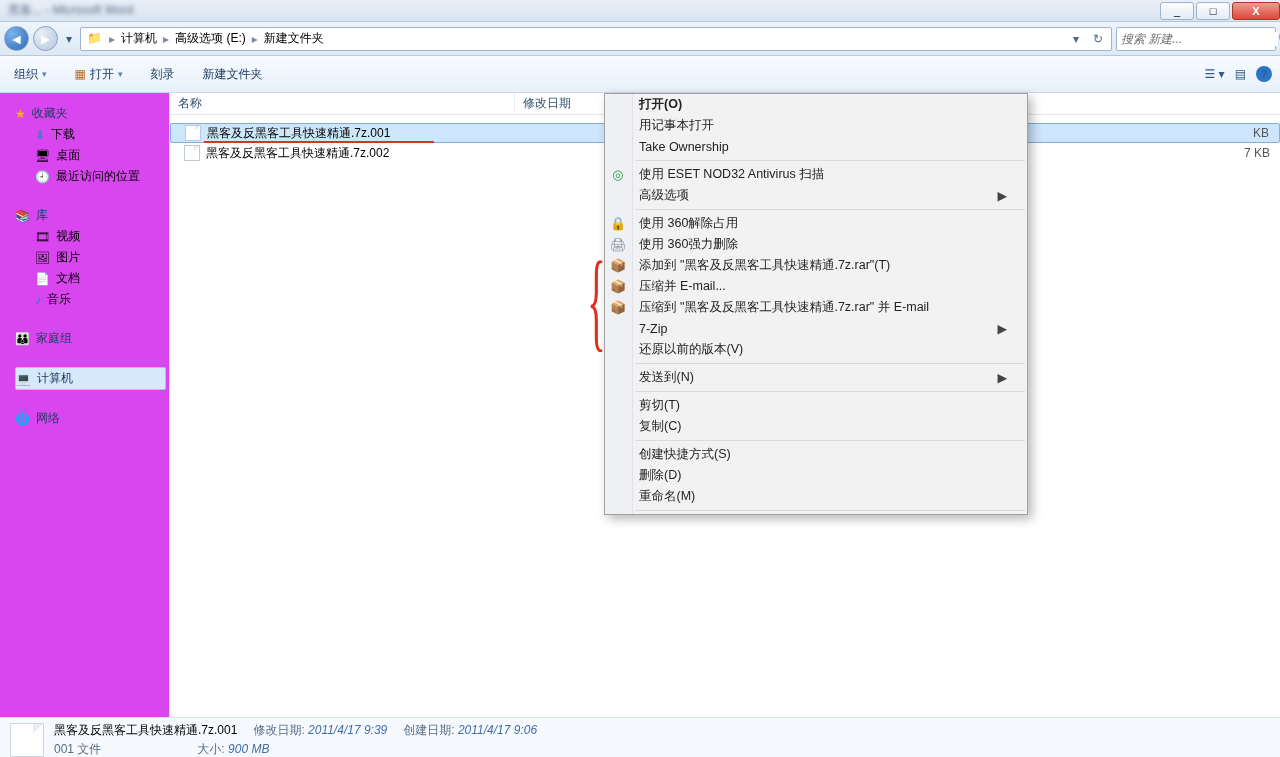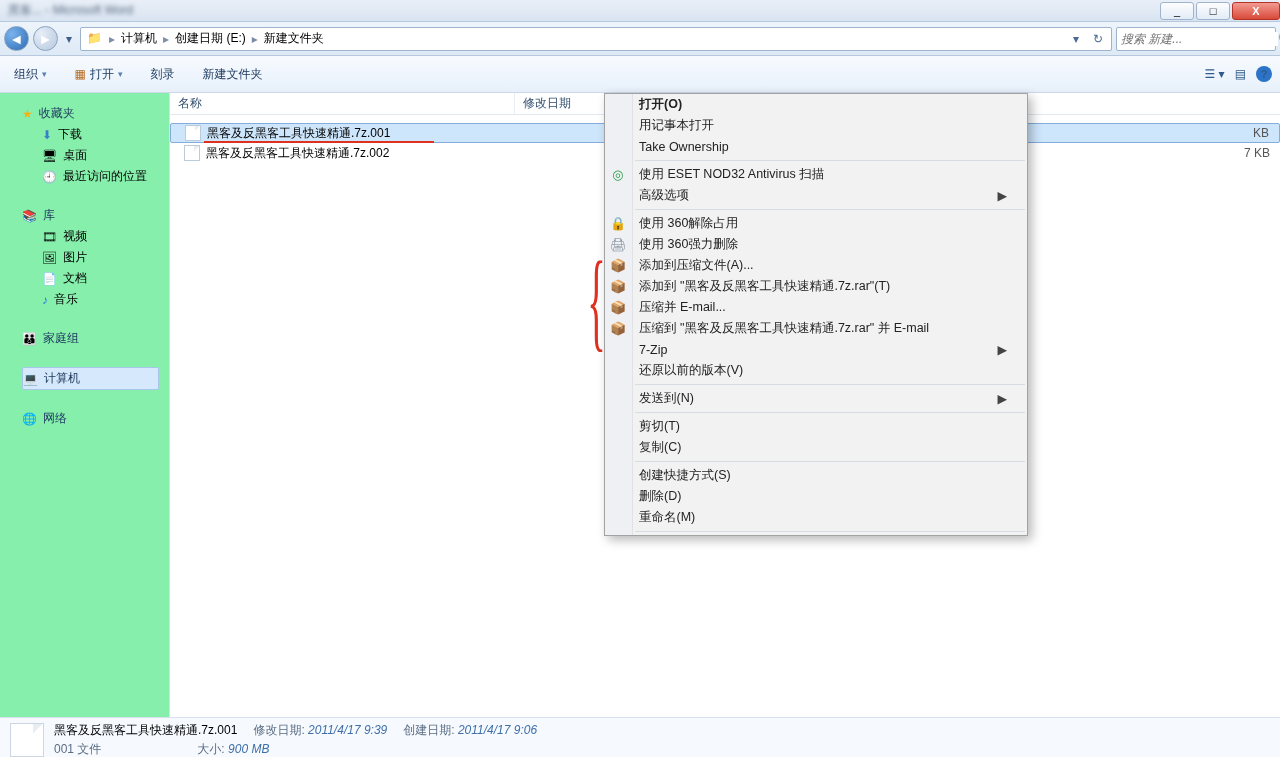--- a/index.html
+++ b/index.html
@@ -85,22 +85,22 @@
   .help-ico {
     width:16px; height:16px; border-radius:50%; background:#2b74c7; color:#fff;
     display:flex; align-items:center; justify-content:center; font-weight:bold; font-size:11px;
   }
 
   
   .body {
     display:flex; height:624px;
   }
   .sidebar {
-    width:170px; background:#86efac; border-right:1px solid #d7e0ec;
-    padding:6px 10px; overflow:hidden;
+    width:170px; background:#d946ef; border-right:1px solid #d7e0ec;
+    padding:6px 3px; overflow:hidden;
   }
   .sb-group { padding:4px 0 2px 12px;}
   .sb-head { display:flex; align-items:center; gap:6px; color:#1f3b60; padding:2px 0; cursor:pointer;}
   .sb-item { display:flex; align-items:center; gap:6px; padding:2px 0 2px 20px; cursor:pointer;}
   .sb-label-t { color:#1f3b60;}
   .sb-selected { background:#d6e8fb; border:1px solid #a6c7ea; border-radius:2px;}
   .sb-sep { height:12px; }
 
   .content {
     flex:1; background:#fff; position:relative;
@@ -225,21 +225,21 @@
 <div class="addr-row">
   <div class="nav-btn back">◄</div>
   <div class="nav-btn">►</div>
   <div class="nav-drop">▾</div>
 
   <div class="addr-bar">
     <span class="folder-ico g-folder"></span>
     <span class="crumb-sep">▸</span>
     <span class="crumb">计算机</span>
     <span class="crumb-sep">▸</span>
-    <span class="crumb">创建日期 (E:)</span>
+    <span class="crumb">高级选项 (E:)</span>
     <span class="crumb-sep">▸</span>
     <span class="crumb">新建文件夹</span>
     <div class="addr-tools">
       <span>▾</span>
       <span>↻</span>
     </div>
   </div>
 
   <div class="search-box">
     <input placeholder="搜索 新建..." style="">
@@ -387,24 +387,20 @@
           <div class="cm-item">
             <span class="cm-ico g-lock"></span>
             <span>使用 360解除占用</span>
           </div>
           <div class="cm-item">
             <span class="cm-ico g-printer"></span>
             <span>使用 360强力删除</span>
           </div>
           <div class="cm-item">
             <span class="cm-ico g-arch"></span>
-            <span>添加到压缩文件(A)...</span>
-          </div>
-          <div class="cm-item">
-            <span class="cm-ico g-arch"></span>
             <span>添加到 "黑客及反黑客工具快速精通.7z.rar"(T)</span>
           </div>
           <div class="cm-item">
             <span class="cm-ico g-arch-g"></span>
             <span>压缩并 E-mail...</span>
           </div>
           <div class="cm-item">
             <span class="cm-ico g-arch-g"></span>
             <span>压缩到 "黑客及反黑客工具快速精通.7z.rar" 并 E-mail</span>
           </div>

